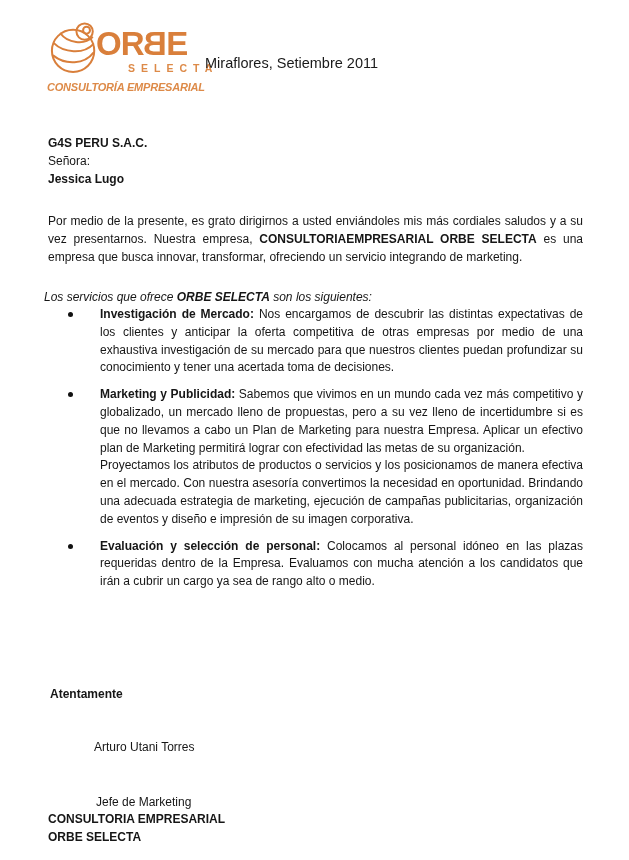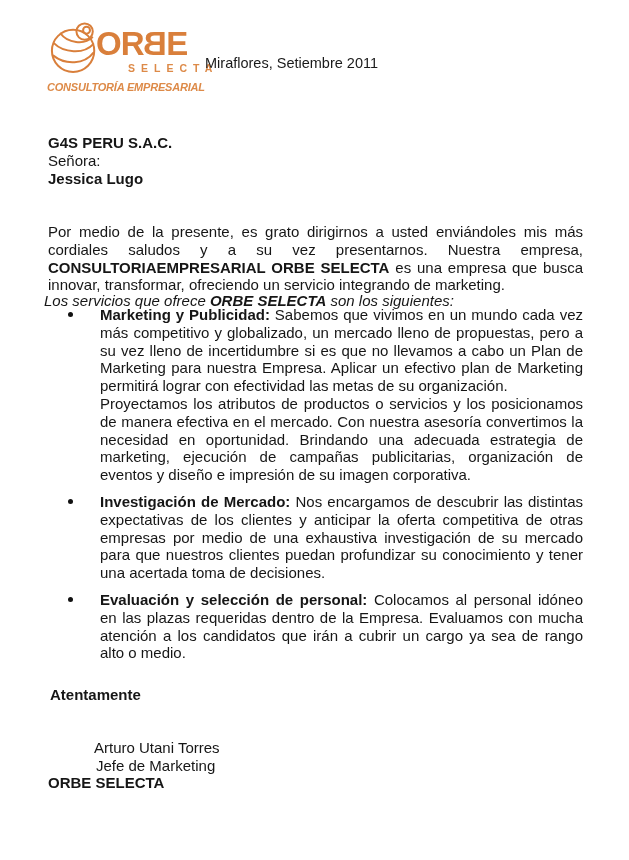--- a/index.html
+++ b/index.html
@@ -25,44 +25,44 @@
   }
   .tagline{
     position:absolute;left:47px;top:82px;
     font-size:11px;font-weight:bold;letter-spacing:-0.2px;line-height:1;font-style:italic;
   }
   .dateline{
     position:absolute;left:205px;top:56px;
     font-size:14.5px;color:#1a1a1a;line-height:1;
   }
   
-  .txt{font-size:15px;line-height:17.8px;}
+  .txt{font-size:12px;line-height:17.8px;}
   .recipient{position:absolute;left:48px;top:134px;line-height:18px;}
   .b{font-weight:bold;}
-  .intro{position:absolute;left:48px;top:208px;width:535px;text-align:justify;}
+  .intro{position:absolute;left:48px;top:201px;width:535px;text-align:justify;}
   .services-intro{position:absolute;left:44px;top:277px;width:535px;font-style:italic;}
   ul.services{
     position:absolute;left:48px;top:306px;width:535px;
     margin:0;padding:0;list-style:none;
   }
   ul.services li{
     position:relative;
     padding-left:52px;
     margin-bottom:9px;
     text-align:justify;
   }
   ul.services li .bullet{
     position:absolute;left:20px;top:6px;
     width:5px;height:5px;border-radius:50%;
     background:#111;
   }
   .valediction{position:absolute;left:50px;top:686px;font-weight:bold;}
   .signature{position:absolute;left:48px;top:739px;line-height:17.5px;}
   .sig-name{padding-left:46px;}
-  .sig-title{padding-left:48px;}
+  .sig-title{padding-left:48px;margin-top:37px;}
 </style>
 </head>
 <body>
 
 <div class="page">
 
   <svg class="globe" width="50" height="56" viewBox="0 0 52 58" aria-hidden="true">
     <g fill="none" stroke="#d97f3b" stroke-width="2.1" stroke-linecap="round">
       <circle cx="24" cy="33" r="22"></circle>
       <path d="M4,25 C14,35 35,37 45,26"></path>
@@ -87,34 +87,35 @@
     <div class="b">Jessica Lugo</div>
   </div>
 
   <p class="intro txt"><span>Por medio de la presente, es grato dirigirnos a usted enviándoles mis más cordiales saludos y a su vez presentarnos. Nuestra empresa, </span><span class="b">CONSULTORIAEMPRESARIAL ORBE SELECTA</span><span> es una empresa que busca innovar, transformar, ofreciendo un servicio integrando de marketing.</span></p>
 
   <p class="services-intro txt"><span>Los servicios que ofrece </span><span class="b">ORBE SELECTA</span><span> son los siguientes:</span></p>
 
   <ul class="services txt">
     <li>
       <span class="bullet"></span>
-      <div><span class="b">Marketing y Publicidad:</span><span> Sabemos que vivimos en un mundo cada vez más competitivo y globalizado, un mercado lleno de propuestas, pero a su vez lleno de incertidumbre si es que no llevamos a cabo un Plan de Marketing para nuestra Empresa. Aplicar un efectivo plan de Marketing permitirá lograr con efectividad las metas de su organización.</span></div>
-      <div>Proyectamos los atributos de productos o servicios y los posicionamos de manera efectiva en el mercado. Con nuestra asesoría convertimos la necesidad en oportunidad. Brindando una adecuada estrategia de marketing, ejecución de campañas publicitarias, organización de eventos y diseño e impresión de su imagen corporativa.</div>
+      <div><span class="b">Investigación de Mercado:</span><span> Nos encargamos de descubrir las distintas expectativas de los clientes y anticipar la oferta competitiva de otras empresas por medio de una exhaustiva investigación de su mercado para que nuestros clientes puedan profundizar su conocimiento y tener una acertada toma de decisiones.</span></div>
     </li>
     <li>
       <span class="bullet"></span>
-      <div><span class="b">Investigación de Mercado:</span><span> Nos encargamos de descubrir las distintas expectativas de los clientes y anticipar la oferta competitiva de otras empresas por medio de una exhaustiva investigación de su mercado para que nuestros clientes puedan profundizar su conocimiento y tener una acertada toma de decisiones.</span></div>
+      <div><span class="b">Marketing y Publicidad:</span><span> Sabemos que vivimos en un mundo cada vez más competitivo y globalizado, un mercado lleno de propuestas, pero a su vez lleno de incertidumbre si es que no llevamos a cabo un Plan de Marketing para nuestra Empresa. Aplicar un efectivo plan de Marketing permitirá lograr con efectividad las metas de su organización.</span></div>
+      <div>Proyectamos los atributos de productos o servicios y los posicionamos de manera efectiva en el mercado. Con nuestra asesoría convertimos la necesidad en oportunidad. Brindando una adecuada estrategia de marketing, ejecución de campañas publicitarias, organización de eventos y diseño e impresión de su imagen corporativa.</div>
     </li>
     <li>
       <span class="bullet"></span>
       <div><span class="b">Evaluación y selección de personal:</span><span> Colocamos al personal idóneo en las plazas requeridas dentro de la Empresa. Evaluamos con mucha atención a los candidatos que irán a cubrir un cargo ya sea de rango alto o medio.</span></div>
     </li>
   </ul>
 
   <div class="valediction txt">Atentamente</div>
 
   <div class="signature txt">
     <div class="sig-name">Arturo Utani Torres</div>
     <div class="sig-title">Jefe de Marketing</div>
+    <div class="b">CONSULTORIA EMPRESARIAL</div>
     <div class="b">ORBE SELECTA</div>
   </div>
 
 </div>
 
 </body></html>

